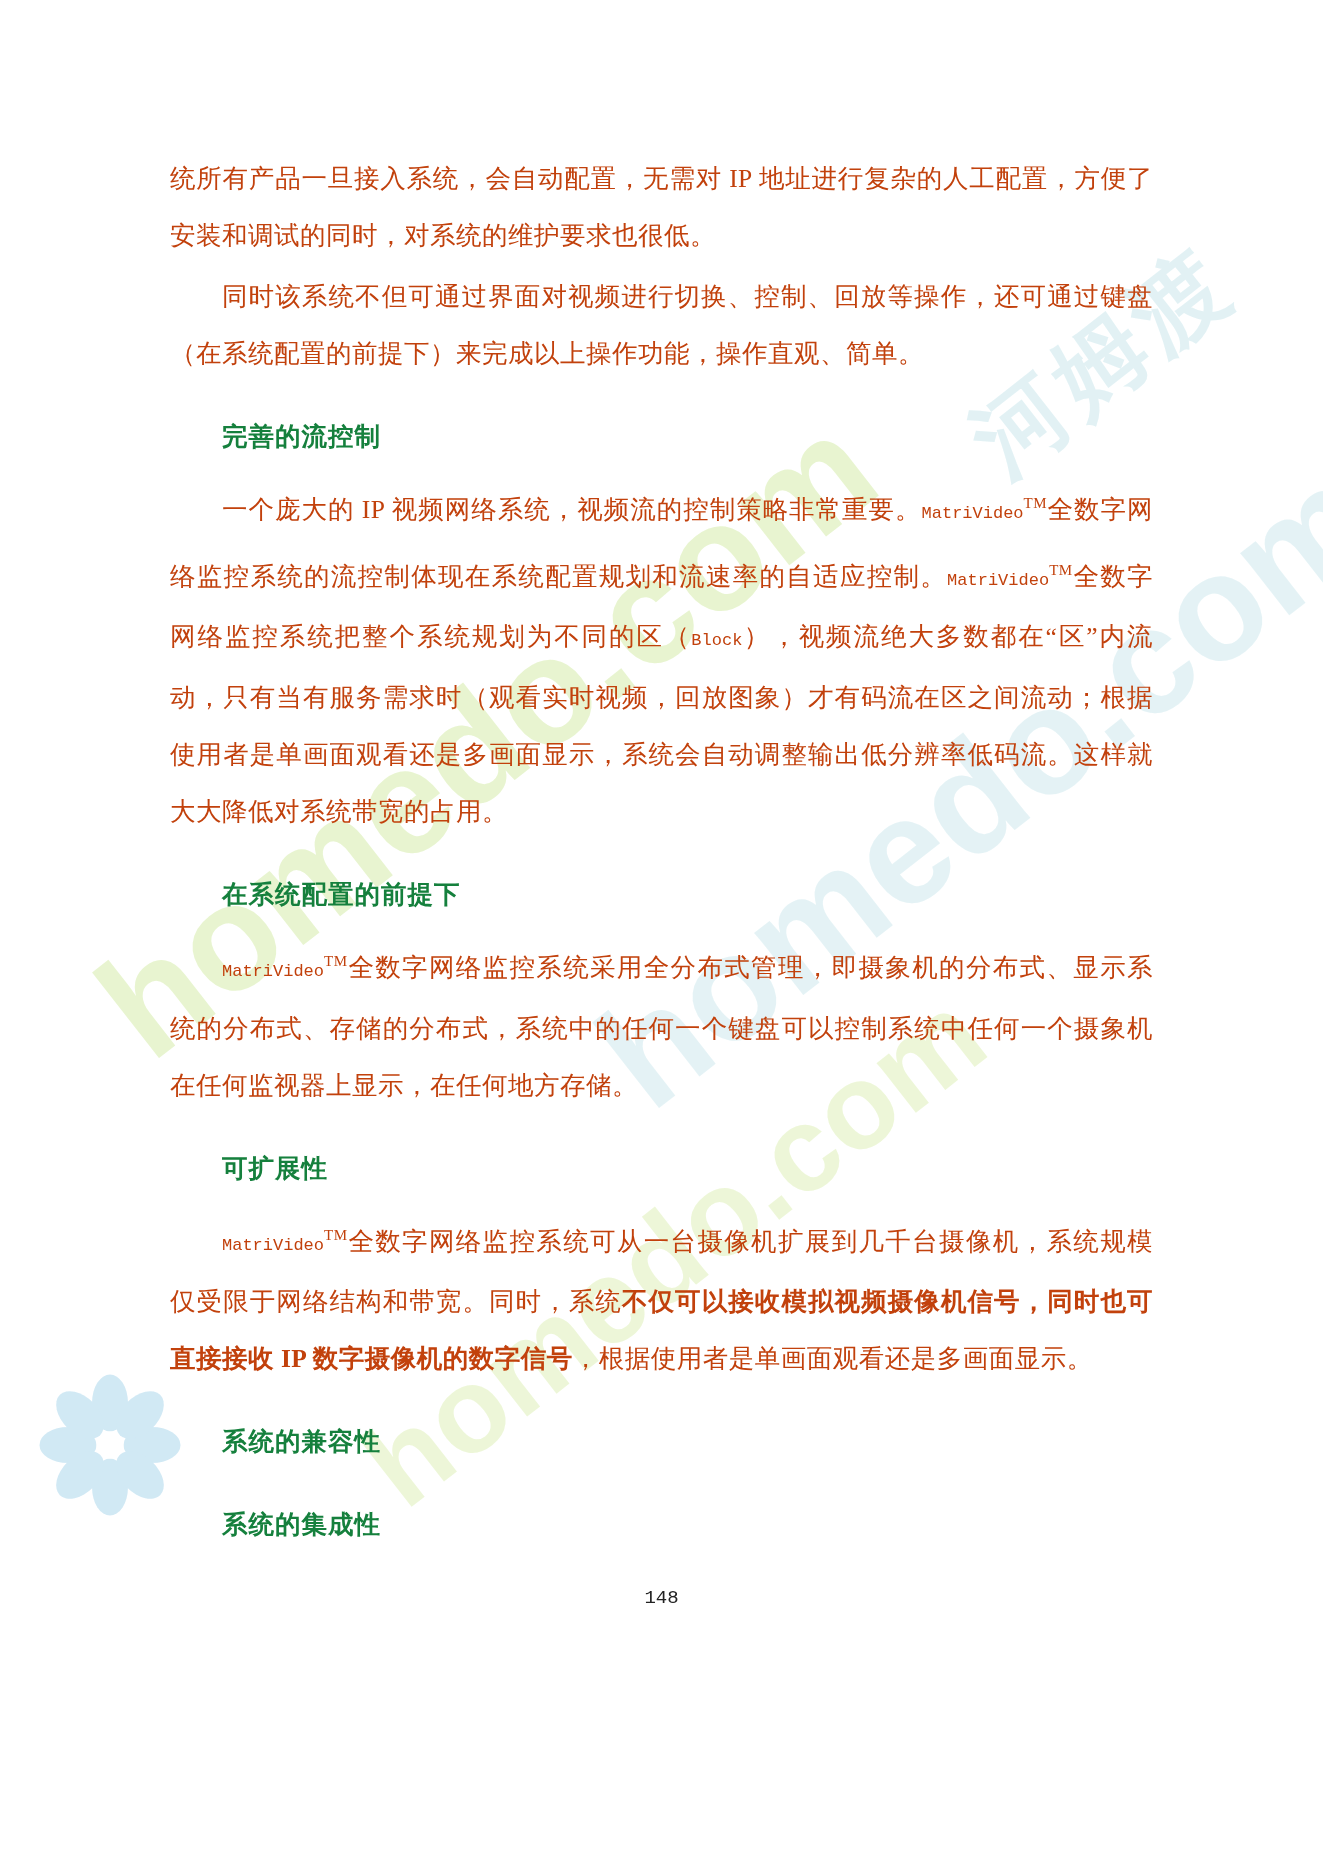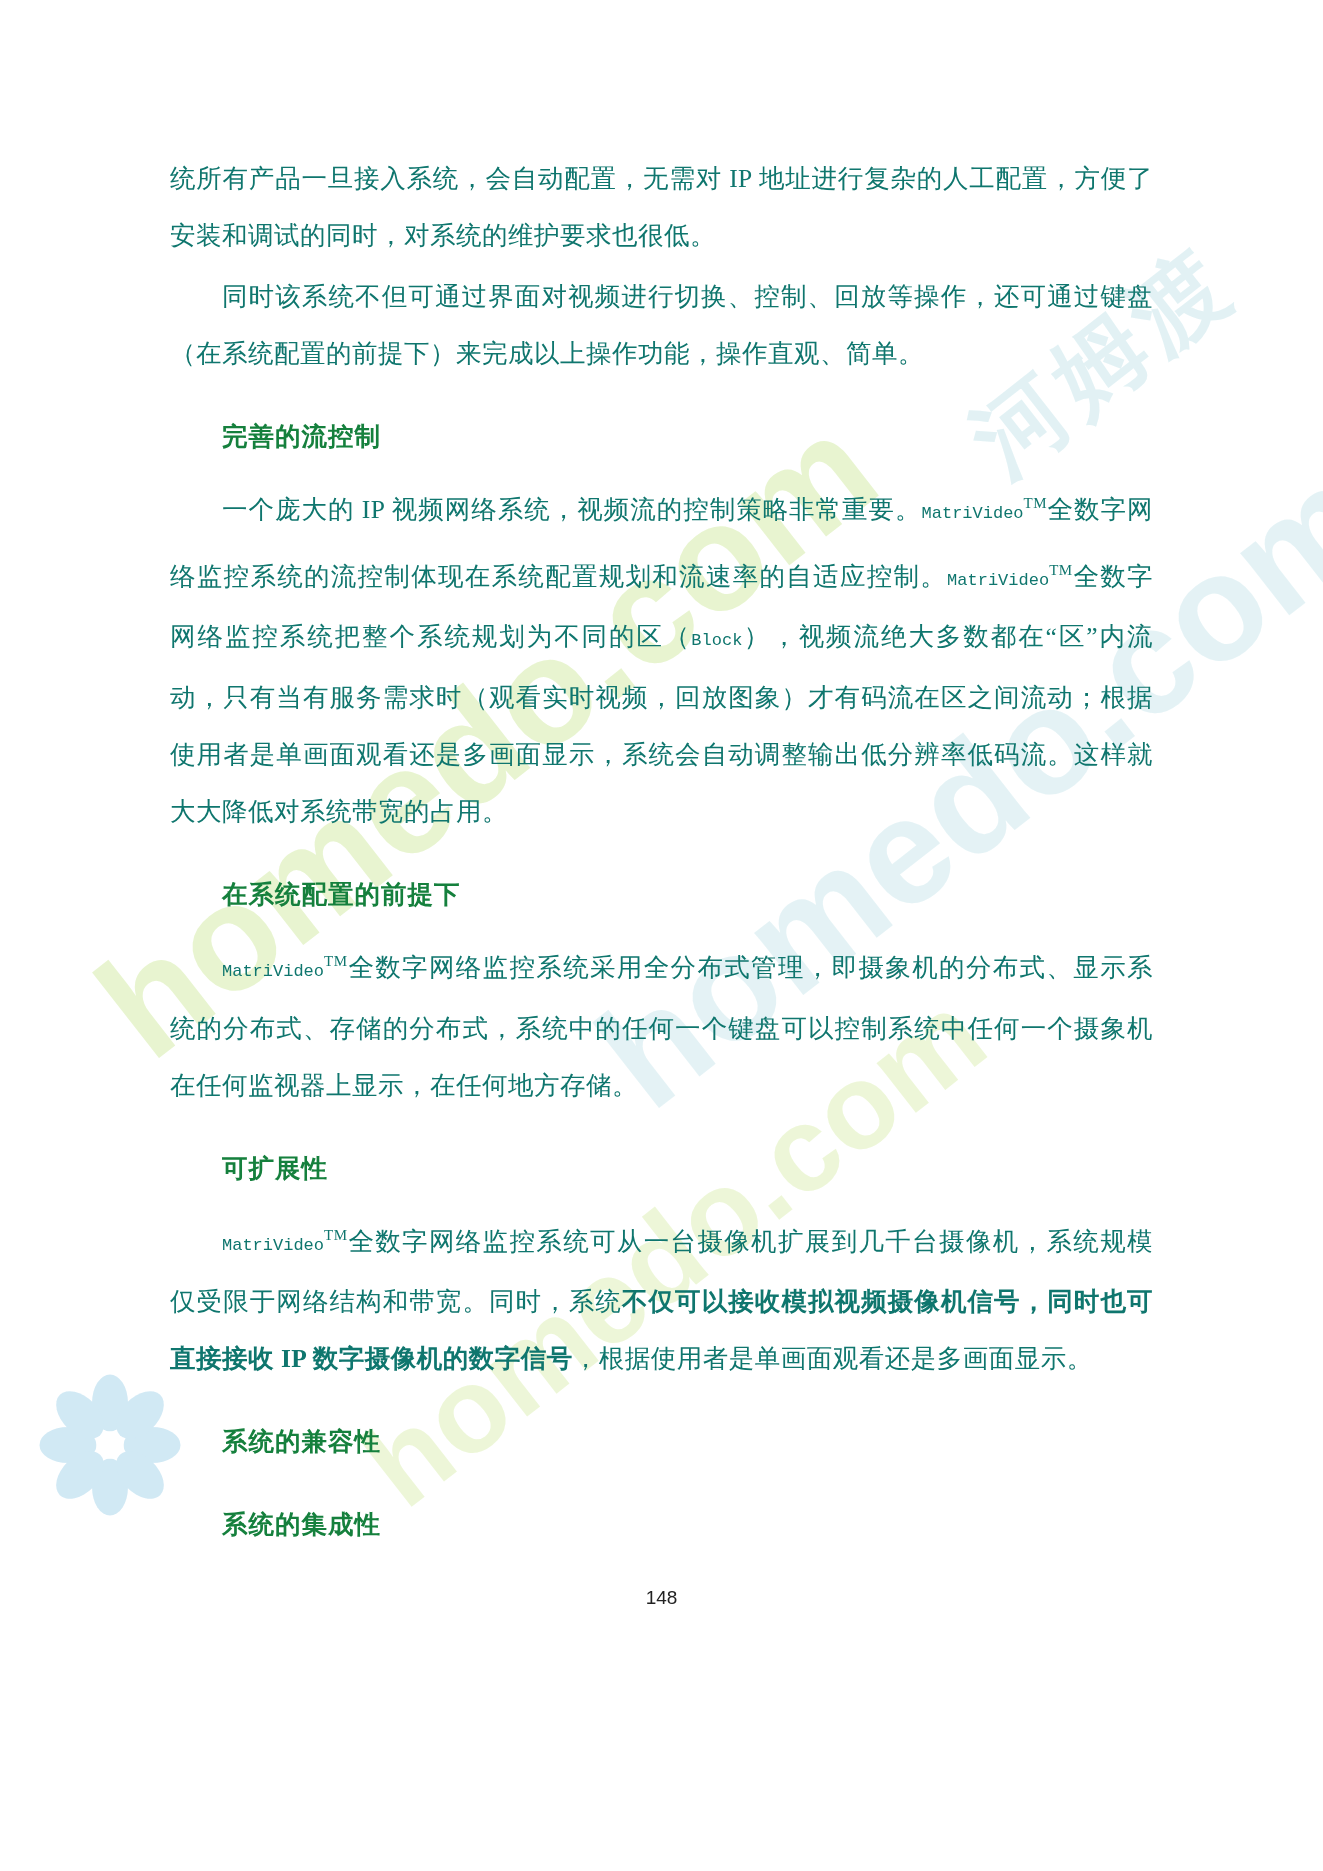--- a/index.html
+++ b/index.html
@@ -79,21 +79,21 @@
     z-index: 2;
     padding: 150px 170px 0 170px;
     box-sizing: border-box;
   }
   p.body-text {
     margin: 0 0 4px 0;
     font-size: 25.5px;
     line-height: 57px;
     text-align: justify;
     text-justify: inter-ideograph;
-    color: #0f766e;
+    color: #c2410c;
     letter-spacing: .5px;
   }
   p.indent {
     text-indent: 52px;
   }
   h3.heading {
     margin: 26px 0 10px 0;
     font-size: 25.5px;
     line-height: 57px;
     font-weight: bold;
@@ -112,21 +112,21 @@
     font-family: Liberation Serif, serif;
   }
   .bold {
     font-weight: bold;
   }
   .page-number {
     position: relative;
     z-index: 2;
     text-align: center;
     font-size: 19px;
-    font-family: Liberation Sans, sans-serif;
+    font-family: Liberation Mono, monospace;
     color: #222;
     margin-top: 34px;
   }
 </style>
 </head>
 <body>
 
 <div class="wm-layer">
   <div class="wm-text wm-1">homedo.com</div>
   <div class="wm-text wm-2">homedo.com</div>

